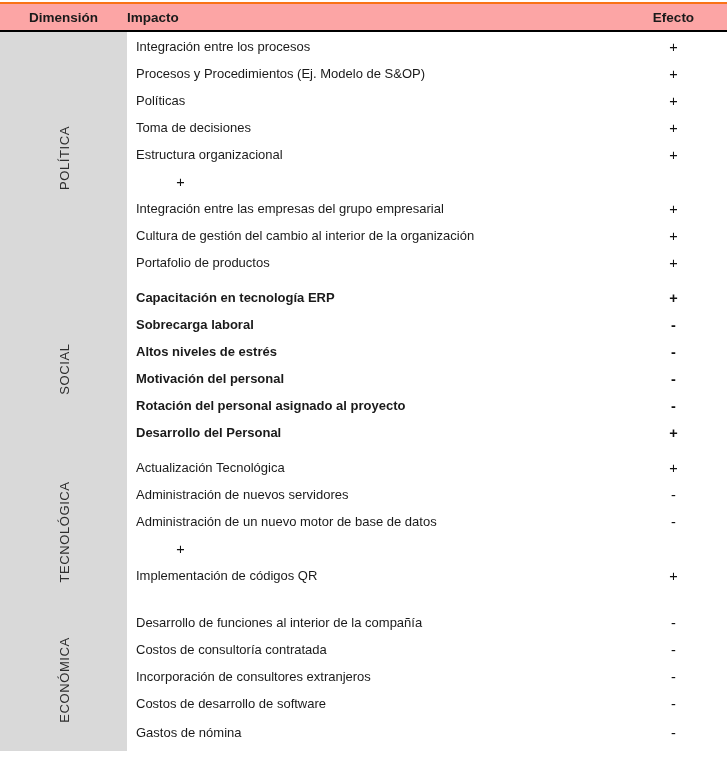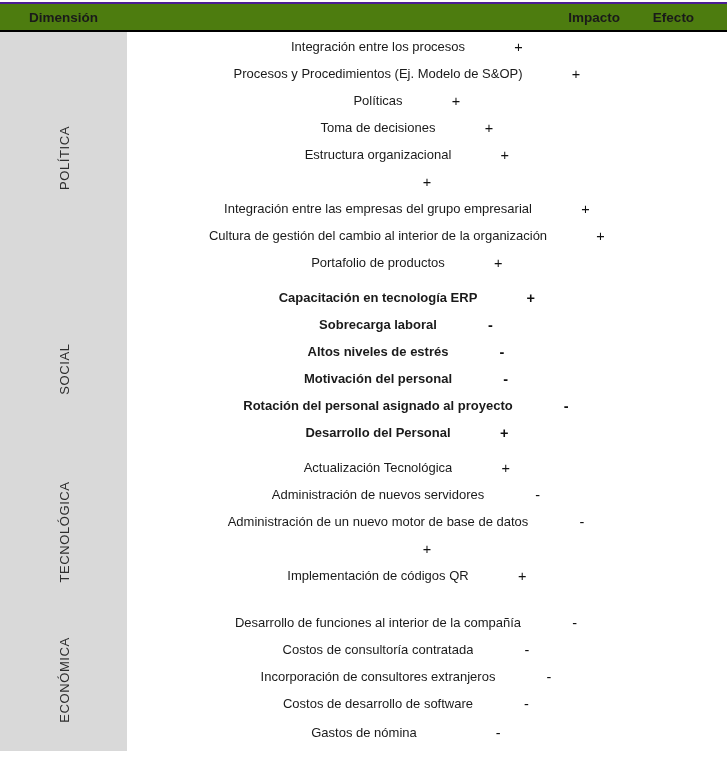--- a/index.html
+++ b/index.html
@@ -11,28 +11,28 @@
     color: #1a1a1a;
     box-sizing: border-box;
     overflow: hidden;
   }
   
   .thead {
     display: flex;
     align-items: center;
     height: 26px;
     margin-top: 2px;
-    background: #4d7c0f;
-    border-top: 2px solid #4c1d95;
+    background: #fca5a5;
+    border-top: 2px solid #f97316;
     border-bottom: 2px solid #000000;
     font-weight: bold;
     font-size: 13.5px;
   }
   .th-dim { width: 127px; text-align: center; }
-  .th-imp { flex: 1; text-align: right; }
+  .th-imp { flex: 1; text-align: left; }
   .th-eff { width: 107px; text-align: center; }
 
   
   .tbody { display: flex; flex-direction: column; }
   .section { display: flex; }
   .dim-cell {
     width: 127px;
     background: #d9d9d9;
     position: relative;
     flex-shrink: 0;
@@ -41,21 +41,21 @@
     position: absolute;
     top: 50%;
     left: 50%;
     transform: translate(-50%, -50%) rotate(-90deg);
     transform-origin: center;
     white-space: nowrap;
     font-size: 13px;
     letter-spacing: 0.6px;
     color: #2e2e2e;
   }
-  .rows { flex: 1; display: flex; flex-direction: column; align-items: center; }
+  .rows { flex: 1; display: flex; flex-direction: column; }
   .row { display: flex; align-items: center; height: 27px; }
   .impact {
     flex: 1;
     padding-left: 9px;
     font-size: 13px;
     white-space: nowrap;
     overflow: hidden;
   }
   .effect {
     width: 107px;

